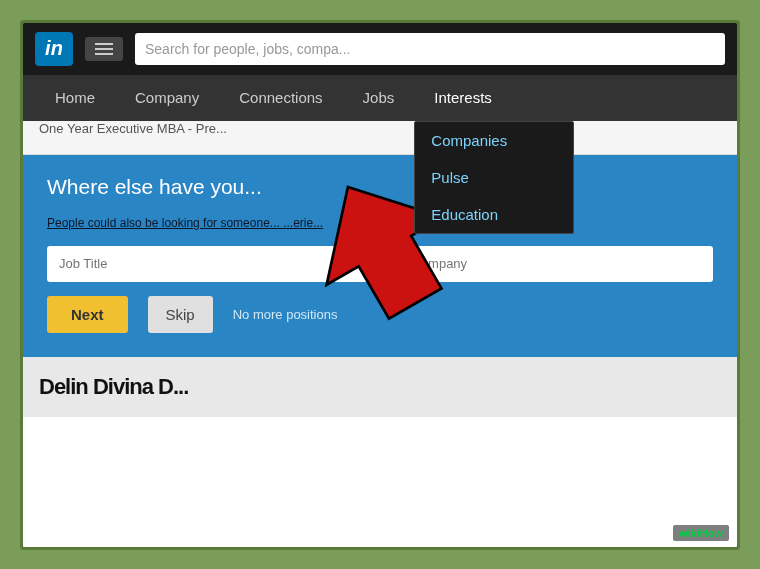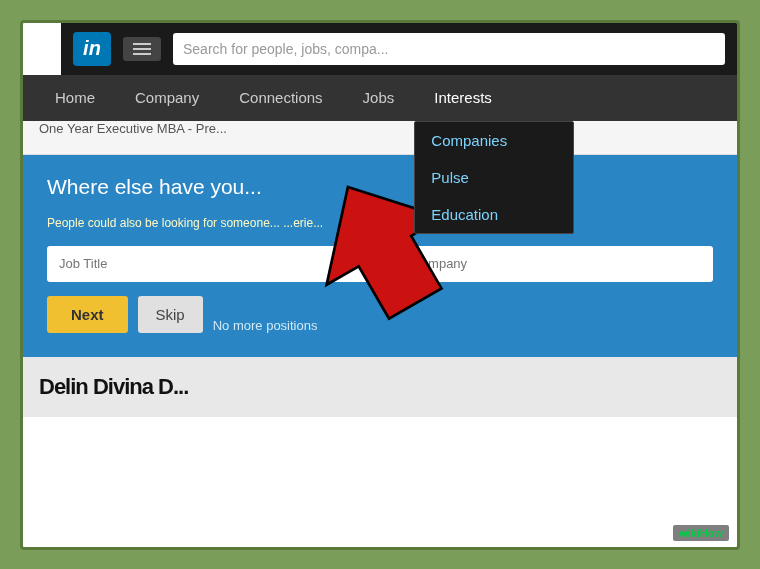--- a/index.html
+++ b/index.html
@@ -26,21 +26,20 @@
     }
     
     .top-bar {
       background: #1a1a1a;
       height: 52px;
       display: flex;
       align-items: center;
       padding: 0 12px;
       gap: 12px;
       flex-shrink: 0;
-      margin-left: 38px;
     }
     .linkedin-logo {
       background: #0077b5;
       width: 38px;
       height: 34px;
       border-radius: 4px;
       display: flex;
       align-items: center;
       justify-content: center;
       color: white;
@@ -149,43 +148,44 @@
       padding: 20px 24px 24px;
       position: relative;
     }
     .blue-panel h2 {
       color: #fff;
       font-size: 21px;
       font-weight: normal;
       margin-bottom: 17px;
     }
     .blue-panel p {
-      color: #fef9c3;
+      color: #0f172a;
       font-size: 12px;
       margin-bottom: 16px;
+      text-decoration: underline;
     }
     .input-row {
       display: flex;
       gap: 10px;
       margin-bottom: 14px;
     }
     .input-field {
       background: #fff;
       border: none;
       border-radius: 3px;
       height: 36px;
       padding: 0 12px;
       font-size: 13px;
       color: #999;
       flex: 1;
     }
     .btn-row {
       display: flex;
-      align-items: flex-end;
-      gap: 10px;
+      align-items: center;
+      gap: 20px;
     }
     .btn-next {
       background: #f0c030;
       border: none;
       border-radius: 3px;
       padding: 10px 24px;
       font-size: 15px;
       font-weight: bold;
       color: #333;
       cursor: pointer;

